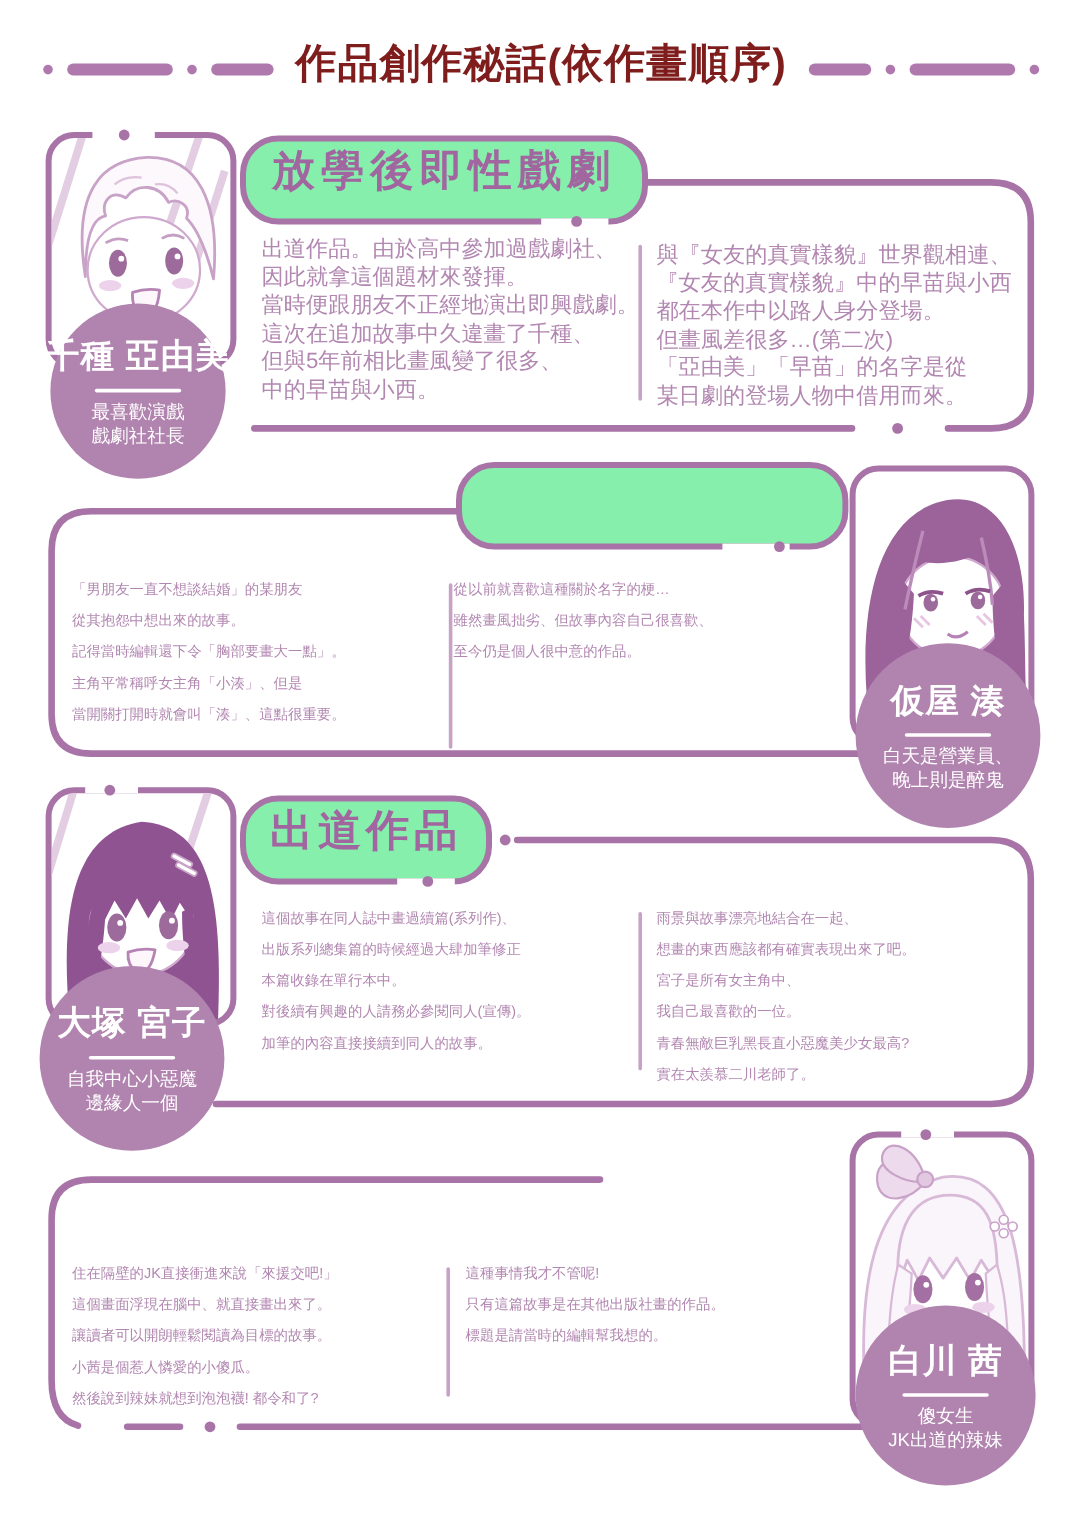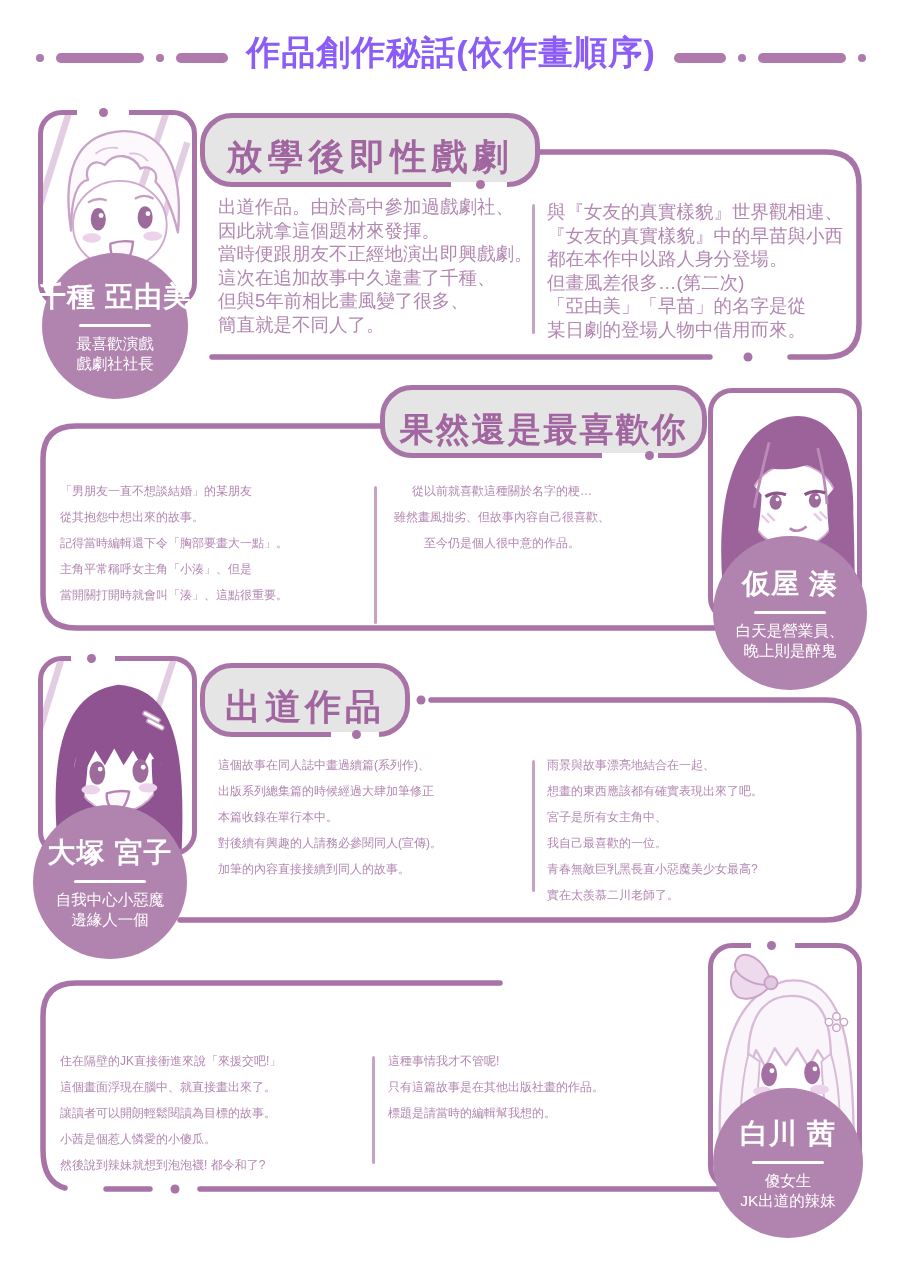--- a/index.html
+++ b/index.html
@@ -3,30 +3,30 @@
 <meta charset="utf-8">
 <style>
   html,body{margin:0;padding:0;background:#ffffff;}
   .page{
     position:relative;width:902px;height:1280px;margin:0 auto;background:#fff;
     font-family:"Liberation Sans","DejaVu Sans",sans-serif;overflow:hidden;
   }
   
   .page-title{
     position:absolute;top:30px;left:0;right:0;text-align:center;
-    font-size:34px;font-weight:700;color:#8b5cf6;letter-spacing:1px;
+    font-size:34px;font-weight:700;color:#7f1d1d;letter-spacing:1px;
   }
   .orn{position:absolute;top:53px;display:flex;align-items:center;gap:12px;}
   .orn .dash{height:10px;border-radius:5px;background:#af79ae;}
   .orn .dot{width:8px;height:8px;border-radius:50%;background:#af79ae;}
   
   .outline-layer{position:absolute;top:0;left:0;z-index:0;pointer-events:none;}
   .bubble{
-    position:absolute;z-index:3;background:#e5e5e5;border:5px solid #a873a7;border-radius:32px;
-    display:flex;align-items:flex-end;justify-content:center;box-sizing:border-box;
+    position:absolute;z-index:3;background:#86efac;border:5px solid #a873a7;border-radius:32px;
+    display:flex;align-items:flex-start;justify-content:center;box-sizing:border-box;
   }
   .bubble-title{font-weight:700;color:#a166a0;white-space:nowrap;}
   .edge-gap-h{position:absolute;height:6px;background:#fff;z-index:5;}
   .edge-dot{position:absolute;width:9px;height:9px;border-radius:50%;background:#a873a7;z-index:6;}
   .frame{
     position:absolute;z-index:2;background:#fff;border:5px solid #a873a7;border-radius:24px;
     box-sizing:border-box;
   }
   .frame-art{position:absolute;inset:0;border-radius:18px;overflow:hidden;}
   .frame-art svg{display:block;width:100%;height:100%;}
@@ -120,21 +120,21 @@
     <div class="name-divider"></div>
     <div class="char-traits">最喜歡演戲
 戲劇社社長</div>
   </div>
 
   <div class="col small" style="left:218px;top:195px;">出道作品。由於高中參加過戲劇社、
 因此就拿這個題材來發揮。
 當時便跟朋友不正經地演出即興戲劇。
 這次在追加故事中久違畫了千種、
 但與5年前相比畫風變了很多、
-簡直就是不同人了。</div>
+中的早苗與小西。</div>
   <div class="divider-v" style="left:532px;top:204px;height:130px;"></div>
   <div class="col small" style="left:547px;top:200px;">與『女友的真實樣貌』世界觀相連、
 『女友的真實樣貌』中的早苗與小西
 都在本作中以路人身分登場。
 但畫風差很多…(第二次)
 「亞由美」「早苗」的名字是從
 某日劇的登場人物中借用而來。</div>
 
   <div class="frame" style="left:708px;top:388px;width:154px;height:234px;">
     <div class="frame-art">
@@ -156,39 +156,38 @@
             <line x1="58" y1="126" x2="66" y2="134"></line>
             <line x1="108" y1="126" x2="116" y2="134"></line>
             <line x1="114" y1="124" x2="122" y2="132"></line>
           </g>
         <path d="M82 142 Q90 148 100 140" stroke="#b684b4" stroke-width="2.8" fill="none"></path>
       </svg>
     </div>
   </div>
 
   <div class="bubble" style="left:380px;top:385px;width:327px;height:73px;">
-    <span class="bubble-title" style="font-size:34px;letter-spacing:2px;">果然還是最喜歡你</span>
     <div class="edge-gap-h" style="bottom:-6px;right:44px;width:56px;"></div>
     <div class="edge-dot" style="bottom:-7px;right:48px;"></div>
   </div>
 
   <div class="name-circle" style="left:713px;top:536px;width:154px;height:154px;">
     <div class="char-name">仮屋 湊</div>
     <div class="name-divider"></div>
     <div class="char-traits">白天是營業員、
 晚上則是醉鬼</div>
   </div>
 
   <div class="col" style="left:60px;top:478px;">「男朋友一直不想談結婚」的某朋友
 從其抱怨中想出來的故事。
 記得當時編輯還下令「胸部要畫大一點」。
 主角平常稱呼女主角「小湊」、但是
 當開關打開時就會叫「湊」、這點很重要。</div>
   <div class="divider-v" style="left:374px;top:486px;height:138px;"></div>
-  <div class="col" style="left:394px;top:478px;text-align:center;">從以前就喜歡這種關於名字的梗…
+  <div class="col" style="left:378px;top:478px;">從以前就喜歡這種關於名字的梗…
 雖然畫風拙劣、但故事內容自己很喜歡、
 至今仍是個人很中意的作品。</div>
 
   <div class="frame" style="left:38px;top:656px;width:159px;height:200px;">
     <div class="frame-art">
       <svg viewBox="0 0 159 200">
         <g stroke="#e3cde2" stroke-width="7">
             <line x1="20" y1="-5" x2="-12" y2="100"></line>
             <line x1="140" y1="-5" x2="112" y2="80"></line>
           </g>

